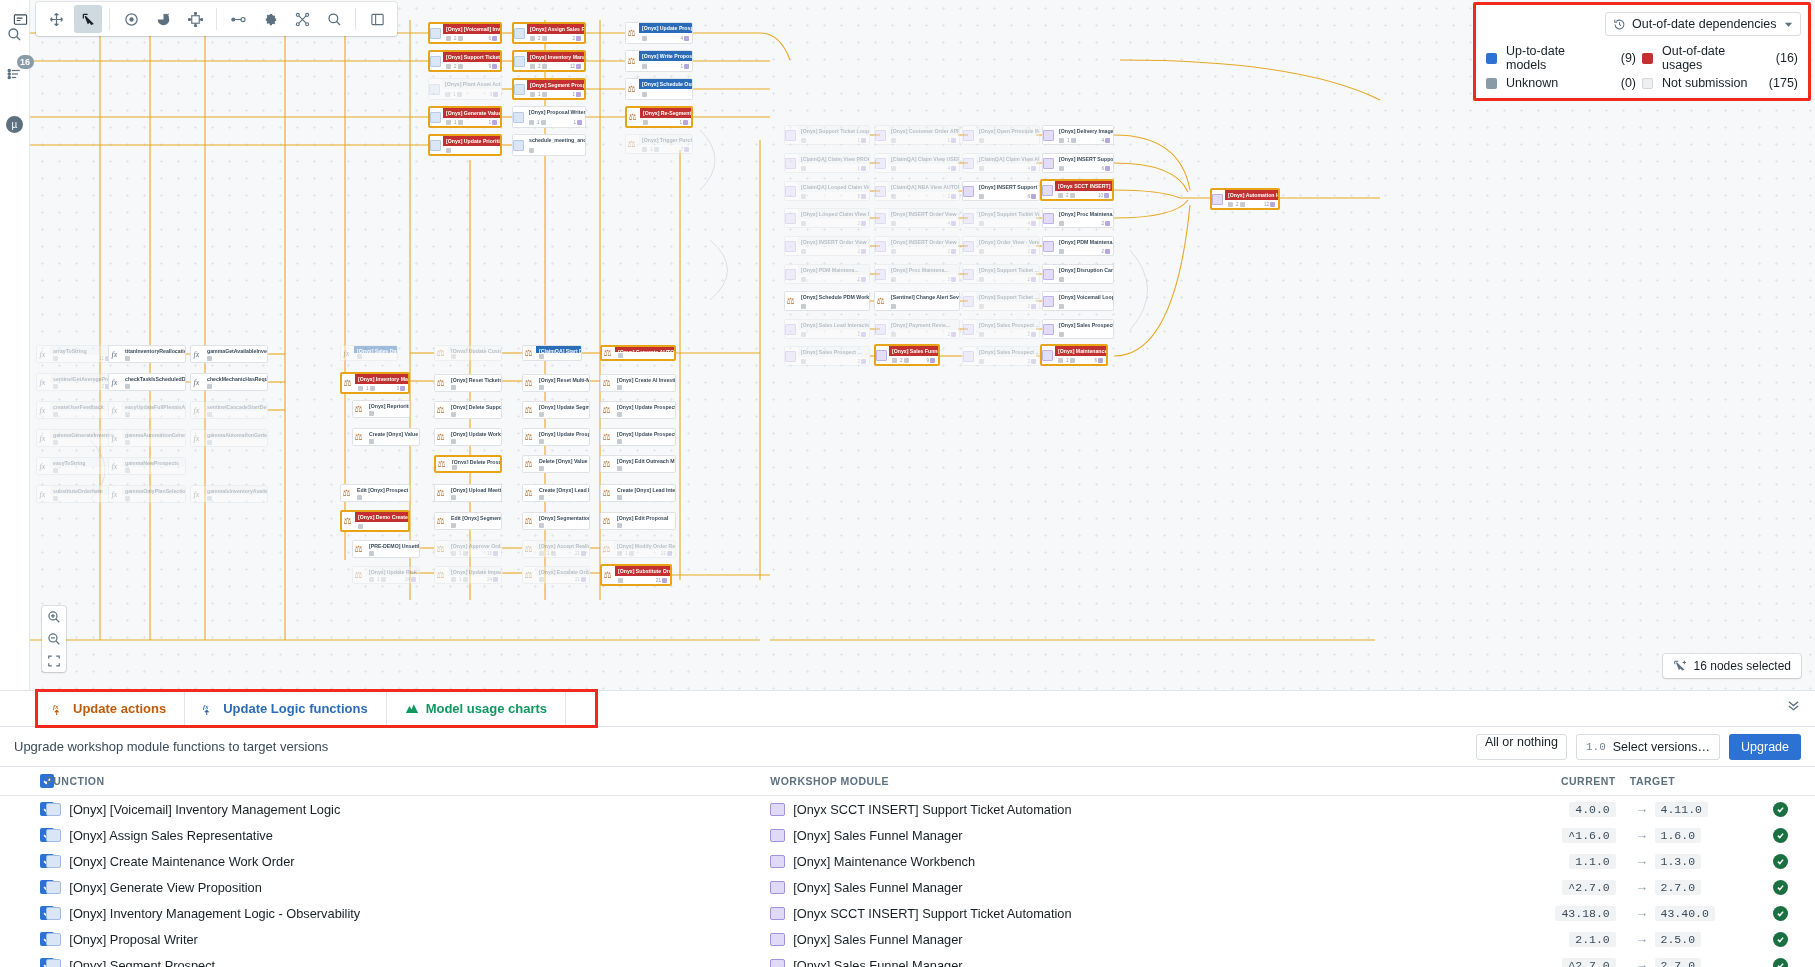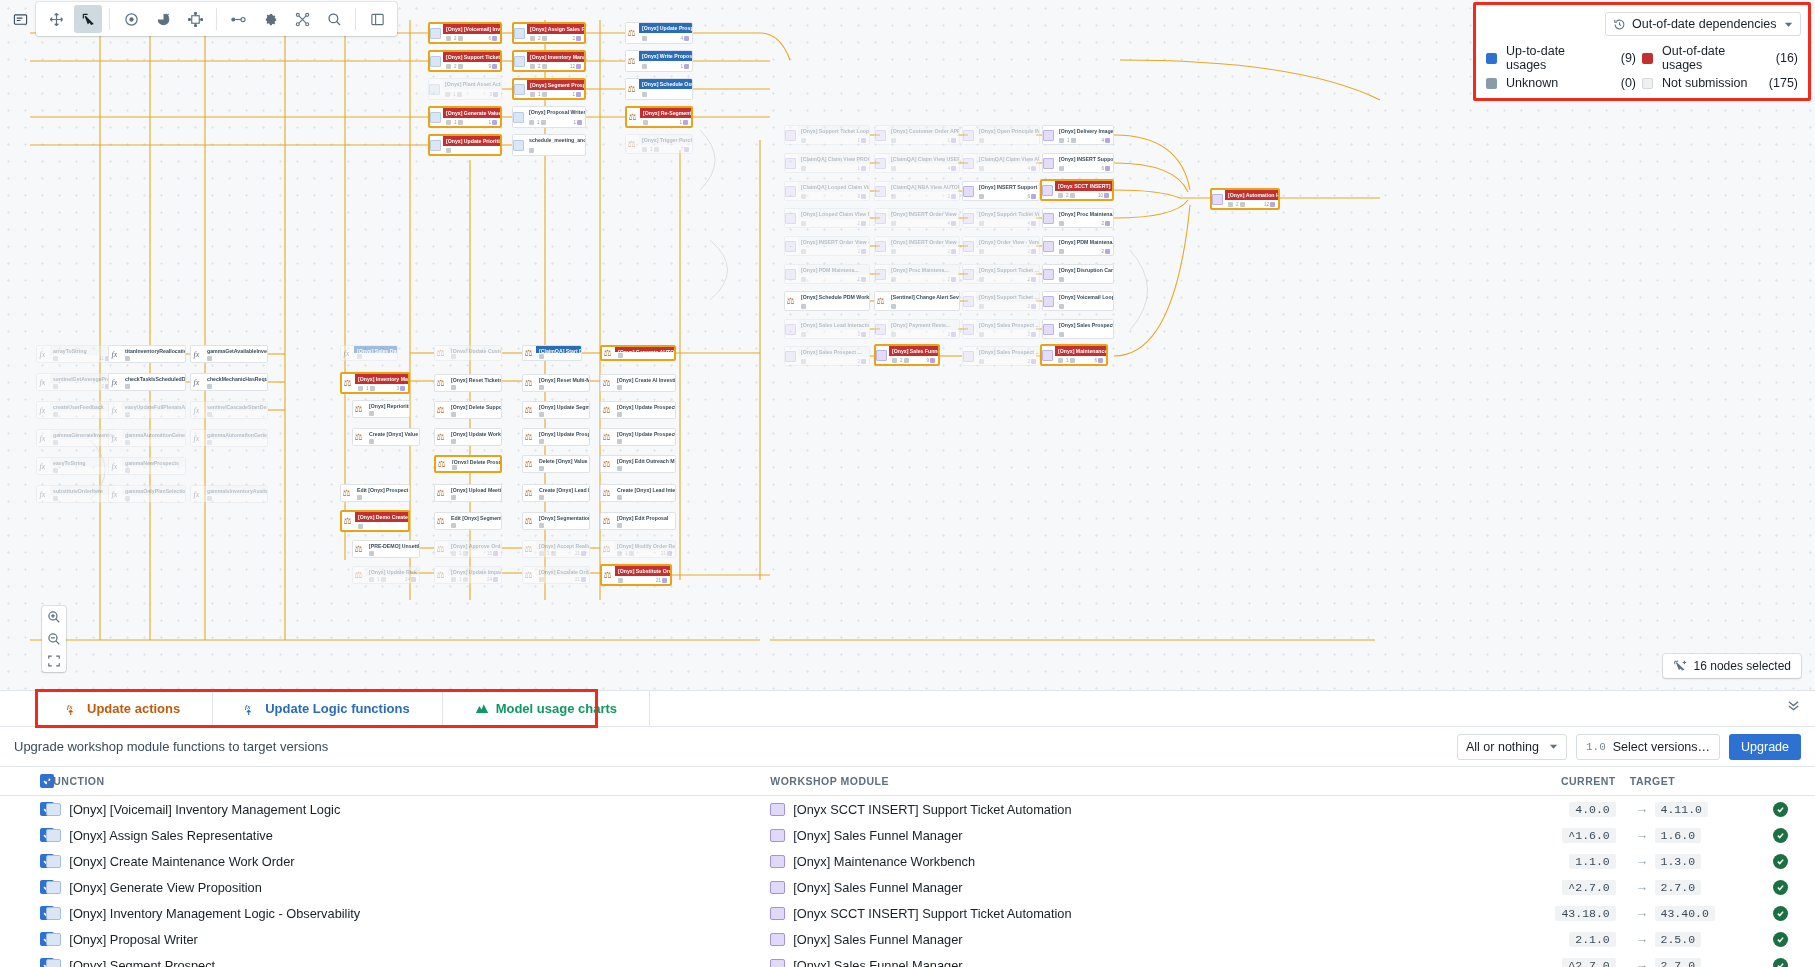--- a/index.html
+++ b/index.html
@@ -136,21 +136,21 @@
   
   #bottom {
     position: absolute; left: 0; top: 690px; width: 1815px; height: 277px;
     background: #fff; border-top: 1px solid #e1e4e8;
   }
   #tabsrow {
     display: flex; align-items: stretch; height: 36px;
     border-bottom: 1px solid #e1e4e8; position: relative;
   }
   .tab {
-    display: flex; align-items: center; gap: 7px; padding: 0 32px;
+    display: flex; align-items: center; gap: 7px; padding: 0 18px;
     font-size: 13px; font-weight: bold; cursor: pointer;
     border-right: 1px solid #e1e4e8; white-space: nowrap;
   }
   .tab.t-actions { color: #bf5b0b; background: #fff; }
   .tab.t-workshop { color: #2b6cb8; background: #ced9e0; }
   .tab.t-logic { color: #2b6cb8; background: #fff; }
   .tab.t-submission { color: #182026; background: #fff; }
   .tab.t-charts { color: #0f9960; background: #fff; }
   .tabs-redbox {
     position: absolute; left: 35px; top: -2px; width: 563px; height: 39px;
@@ -162,21 +162,21 @@
 
   #subbar {
     display: flex; align-items: center; height: 40px; padding: 0 14px;
     border-bottom: 1px solid #e1e4e8;
   }
   .subbar-text { font-size: 13px; color: #394b59; }
   .subbar-right { margin-left: auto; display: flex; align-items: center; gap: 9px; }
   .mini-select {
     height: 26px; border: 1px solid #d8dde2; border-radius: 3px;
     background: #fff; display: flex; align-items: center; gap: 10px;
-    padding: 0 8px; font-size: 12.5px; cursor: pointer; color: #182026;
+    padding: 0 8px; font-size: 12.5px; cursor: pointer; color: #182026; flex-direction: column;
   }
   .mini-btn {
     height: 26px; border: 1px solid #d8dde2; border-radius: 3px;
     background: #fff; display: flex; align-items: center; gap: 7px;
     padding: 0 9px; font-size: 12.5px; cursor: pointer; color: #182026;
   }
   .mini-btn .ver { font-family: "Liberation Mono", monospace; font-size: 11px; color: #738694; }
   .upgrade-btn {
     height: 26px; border-radius: 3px; background: #2d72d2; color: #fff;
     display: flex; align-items: center; padding: 0 12px; font-size: 12.5px;
@@ -309,20 +309,42 @@
         <path d="M672 575 H770"></path>
       </g>
       <g fill="none" stroke="#cfd4da" stroke-width="0.9" opacity="0.8">
         <path d="M700 130 Q730 160 700 190"></path>
         <path d="M710 240 Q745 270 710 300"></path>
         <path d="M1130 250 Q1165 290 1130 330"></path>
         <path d="M90 440 Q120 470 90 500"></path>
       </g>
     </svg>
 
+    <div class="left-rail">
+      <div class="rail-btn" style="margin-top:14px">
+        <svg width="15" height="15" viewBox="0 0 16 16" fill="none" stroke="currentColor" stroke-width="1.5">
+            <circle cx="6.8" cy="6.8" r="4.6"></circle>
+            <path d="M10.2 10.2 L14 14"></path>
+          </svg>
+      </div>
+      <div class="rail-btn">
+        <svg width="15" height="14" viewBox="0 0 16 16" fill="none" stroke="currentColor" stroke-width="1.4">
+            <circle cx="2" cy="4" r="1.3" fill="currentColor"></circle>
+            <path d="M5 4 H14"></path>
+            <circle cx="2" cy="8" r="1.3" fill="currentColor"></circle>
+            <path d="M5 8 H12"></path>
+            <circle cx="2" cy="12" r="1.3" fill="currentColor"></circle>
+            <path d="M5 12 H10"></path>
+          </svg>
+        <span class="rail-badge">16</span>
+      </div>
+      <div class="rail-btn" style="margin-top:10px">
+        <span class="rail-circle">µ</span>
+      </div>
+    </div>
 
     <div class="toolbar">
       <div class="tb-btn">
         <svg width="15" height="15" viewBox="0 0 16 16" fill="none" stroke="currentColor" stroke-width="1.3">
             <path d="M8 1.5 V14.5 M1.5 8 H14.5 M8 1.5 L6 3.5 M8 1.5 L10 3.5 M8 14.5 L6 12.5 M8 14.5 L10 12.5 M1.5 8 L3.5 6 M1.5 8 L3.5 10 M14.5 8 L12.5 6 M14.5 8 L12.5 10"></path>
           </svg>
       </div>
       <div class="tb-btn active">
         <svg width="15" height="15" viewBox="0 0 16 16" fill="none" stroke="currentColor" stroke-width="1.3">
             <path d="M2.5 2.5 H7 M2.5 2.5 V7"></path>
@@ -2175,21 +2197,21 @@
           <path d="M8 5.2 V8 L9.8 9.3"></path>
         </svg>
       <span class="lbl">Out-of-date dependencies</span>
       <svg width="9" height="9" viewBox="0 0 10 10" fill="#5c7080">
           <path d="M1 3 L5 7.5 L9 3 Z"></path>
         </svg>
     </div>
     <div class="legend-body">
       <div class="legend-grid">
         <span class="sw" style="background:#2d72d2"></span>
-        <span>Up-to-date usages</span>
+        <span>Up-to-date models</span>
         <span class="cnt">(9)</span>
         <span class="sw" style="background:#c23030"></span>
         <span>Out-of-date usages</span>
         <span class="cnt">(16)</span>
 
         <span class="sw" style="background:#8a9ba8"></span>
         <span>Unknown</span>
         <span class="cnt">(0)</span>
         <span class="sw" style="background:#eef0f2;border:1px solid #d4d8dd"></span>
         <span>Not submission</span>

